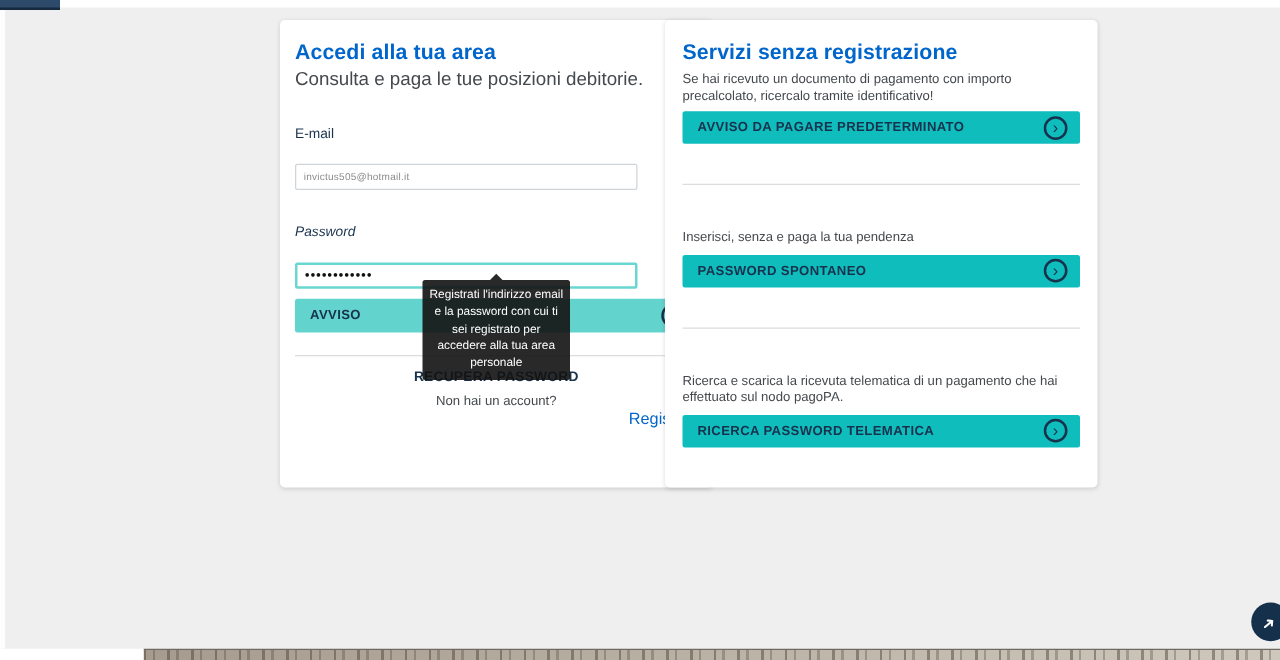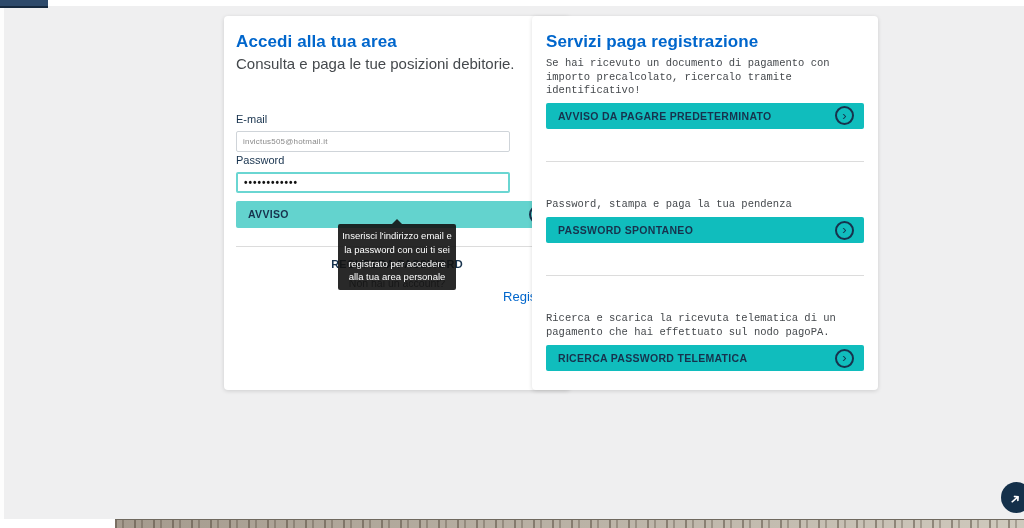--- a/index.html
+++ b/index.html
@@ -25,32 +25,32 @@
   .card.login { left:224px; }
   .card.services { left:532px; padding:16px 14px; }
 
   h2.card-title {
     color:#0066cc; font-size:17px; font-weight:700; line-height:20px;
     letter-spacing:0.1px;
   }
   .subtitle { margin-top:5px; font-size:15px; line-height:13.5px; color:#45494d; }
 
   
-  .field-label { margin-top:42px; font-size:11px; color:#17324d; }
+  .field-label { margin-top:30px; font-size:11px; color:#17324d; }
   .text-input {
-    margin-top:6px; width:274px; height:21px; display:block;
+    margin-top:18px; width:274px; height:21px; display:block;
     border:1px solid #cfd4d9; border-radius:2px; background:#fff;
     padding:0 6px; font-family:"Liberation Sans",sans-serif;
   }
   .email-input { font-size:8px; color:#8a8a8a; letter-spacing:0.2px; }
   .password-input {
     border:2px solid #6ad6d2; font-size:10px; font-weight:700; color:#111;
     letter-spacing:1px;
   }
-  .password-label-row { margin-top:2px; font-size:11px; color:#17324d; }
+  .password-label-row { margin-top:28px; font-size:11px; color:#17324d;font-style:italic; }
 
   .teal-button {
     margin-top:8px; width:100%; height:27px; border:none; border-radius:2px;
     background:#10bdbd; color:#17324d;
     font-family:"Liberation Sans",sans-serif; font-weight:700; font-size:10.5px;
     letter-spacing:0.3px;
     display:flex; align-items:center; justify-content:space-between;
     padding:0 10px 0 12px; cursor:pointer; text-align:left;
   }
   .teal-button.light { background:#63d3ce; }
@@ -74,21 +74,21 @@
     color:#ffffff; font-size:9.5px; line-height:13.8px; text-align:center;
     padding:5px 3px 6px; z-index:10;
   }
   .tooltip::before {
     content:""; position:absolute; top:-5px; left:50%; transform:translateX(-50%);
     border-left:5px solid transparent; border-right:5px solid transparent;
     border-bottom:5px solid rgba(18,18,18,0.9);
   }
 
   
-  .service-desc { margin-top:36px; font-size:10.5px; line-height:13.5px; color:#45494d;font-family:Liberation Mono, monospace; }
+  .service-desc { margin-top:36px; font-size:10.5px; line-height:13.5px; color:#45494d; }
   .service-section:first-of-type .service-desc { margin-top:5px; }
   .service-button { margin-top:6px; height:26px;gap:21px; }
   .service-section:first-of-type .service-button { margin-top:5px; }
   .service-divider { margin-top:32px; border-top:1px solid #dcdcdc; height:0; }
 
   
   .taskbar-strip {
     position:absolute; left:115px; top:519px; width:909px; height:9px;
     background:
       repeating-linear-gradient(90deg, rgba(70,58,45,0.45) 0 2px, rgba(70,58,45,0) 2px 7px, rgba(70,58,45,0.3) 7px 9px, rgba(70,58,45,0) 9px 19px),
@@ -129,39 +129,39 @@
     <span class="circle-chevron">›</span>
   </button>
 
   <div class="divider"></div>
 
   <div class="recupera-link">RECUPERA PASSWORD</div>
   <div class="no-account">Non hai un account?</div>
   <div class="registrati-link">Registrati</div>
 
   <div class="tooltip">
-    <span>Inserisci l'indirizzo email e la password con cui ti sei registrato per accedere alla tua area personale</span>
+    <span>Registrati l'indirizzo email e la password con cui ti sei registrato per accedere alla tua area personale</span>
   </div>
 </div>
 
 <div class="card services">
-  <h2 class="card-title">Servizi paga registrazione</h2>
+  <h2 class="card-title">Servizi senza registrazione</h2>
 
   <div class="service-section">
     <div class="service-desc">Se hai ricevuto un documento di pagamento con importo precalcolato, ricercalo tramite identificativo!</div>
     <button class="teal-button service-button">
       <span>AVVISO DA PAGARE PREDETERMINATO</span>
       <span class="circle-chevron">›</span>
     </button>
   </div>
 
   <div class="service-divider"></div>
 
   <div class="service-section">
-    <div class="service-desc">Password, stampa e paga la tua pendenza</div>
+    <div class="service-desc">Inserisci, senza e paga la tua pendenza</div>
     <button class="teal-button service-button">
       <span>PASSWORD SPONTANEO</span>
       <span class="circle-chevron">›</span>
     </button>
   </div>
 
   <div class="service-divider"></div>
 
   <div class="service-section">
     <div class="service-desc">Ricerca e scarica la ricevuta telematica di un pagamento che hai effettuato sul nodo pagoPA.</div>

